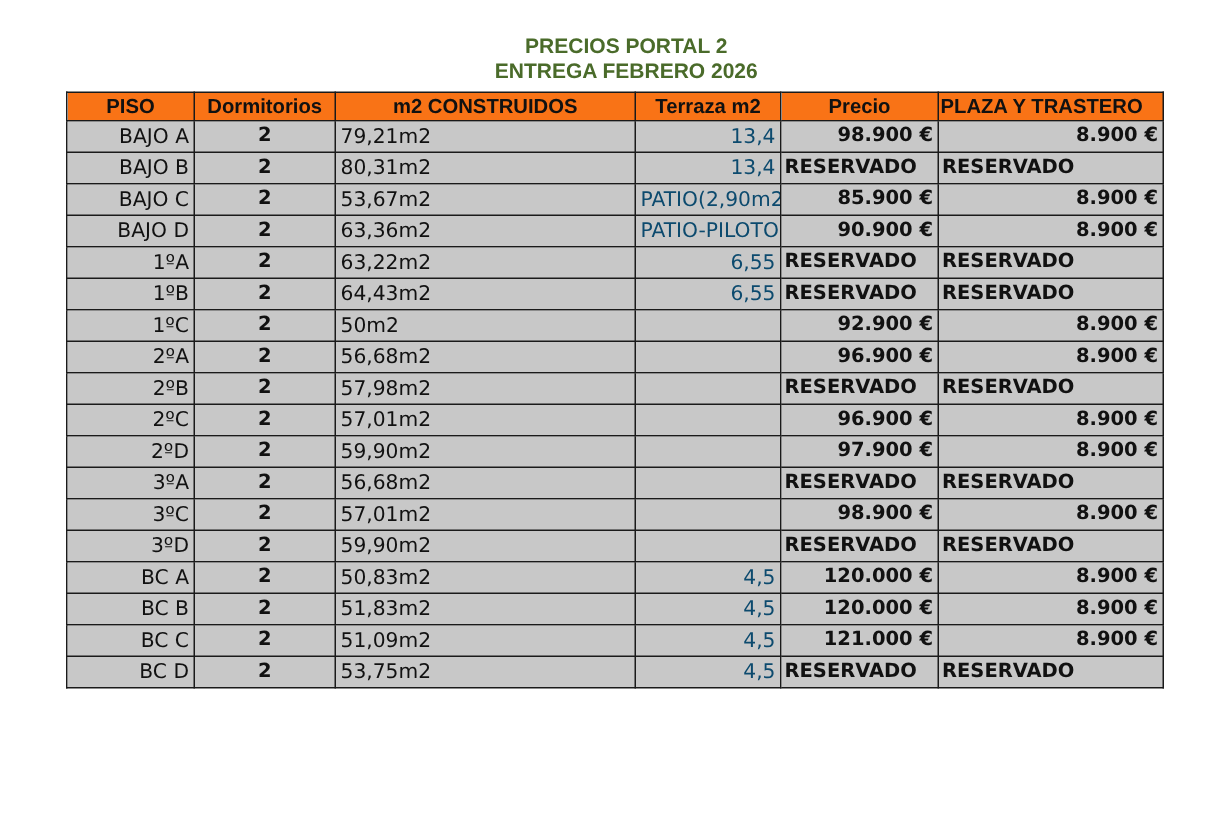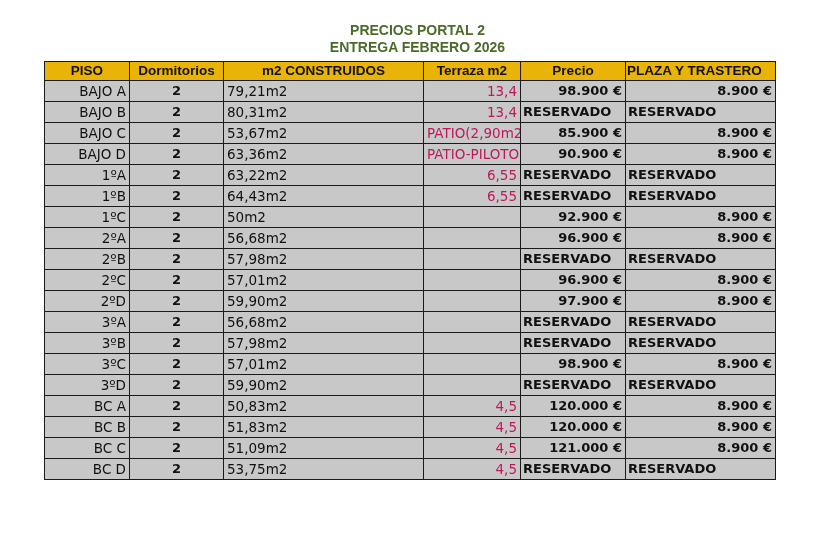--- a/index.html
+++ b/index.html
@@ -47,33 +47,33 @@
     table.sheet th, table.sheet td {
       border: 1px solid #1a1a1a;
       height: 20px;
       padding: 0 3px;
       white-space: nowrap;
       overflow: hidden;
       background: #c8c8c8;
       line-height: 20px;
     }
     table.sheet th {
-      background: #eab308;
+      background: #f97316;
       font-family: "Liberation Sans", sans-serif;
       font-weight: bold;
       font-size: 13.5px;
       text-align: center;
       height: 18px;
       line-height: 18px;
     }
     table.sheet th.left { text-align: left; padding-left: 1px; }
     td.piso { text-align: right; font-size: 13.5px; }
     td.dorm { text-align: center; font-weight: bold; }
     td.m2 { text-align: left; font-size: 13.5px; }
-    td.terr { text-align: right; font-size: 13.5px; color: #be185d; text-overflow: clip; }
+    td.terr { text-align: right; font-size: 13.5px; color: #0c4a6e; text-overflow: clip; }
     td.terr.text { text-align: center; }
     td.precio { text-align: right; font-weight: bold; }
     td.precio.res { text-align: left; padding-left: 2px; }
     td.plaza { text-align: right; font-weight: bold; }
     td.plaza.res { text-align: left; padding-left: 2px; }
   </style>
 </head>
 <body>
 
 <div class="title-block">
@@ -191,28 +191,20 @@
       </tr>
       <tr>
         <td class="piso">3ºA</td>
         <td class="dorm">2</td>
         <td class="m2">56,68m2</td>
         <td class="terr"></td>
         <td class="precio res">RESERVADO</td>
         <td class="plaza res">RESERVADO</td>
       </tr>
       <tr>
-        <td class="piso">3ºB</td>
-        <td class="dorm">2</td>
-        <td class="m2">57,98m2</td>
-        <td class="terr"></td>
-        <td class="precio res">RESERVADO</td>
-        <td class="plaza res">RESERVADO</td>
-      </tr>
-      <tr>
         <td class="piso">3ºC</td>
         <td class="dorm">2</td>
         <td class="m2">57,01m2</td>
         <td class="terr"></td>
         <td class="precio">98.900 €</td>
         <td class="plaza">8.900 €</td>
       </tr>
       <tr>
         <td class="piso">3ºD</td>
         <td class="dorm">2</td>

